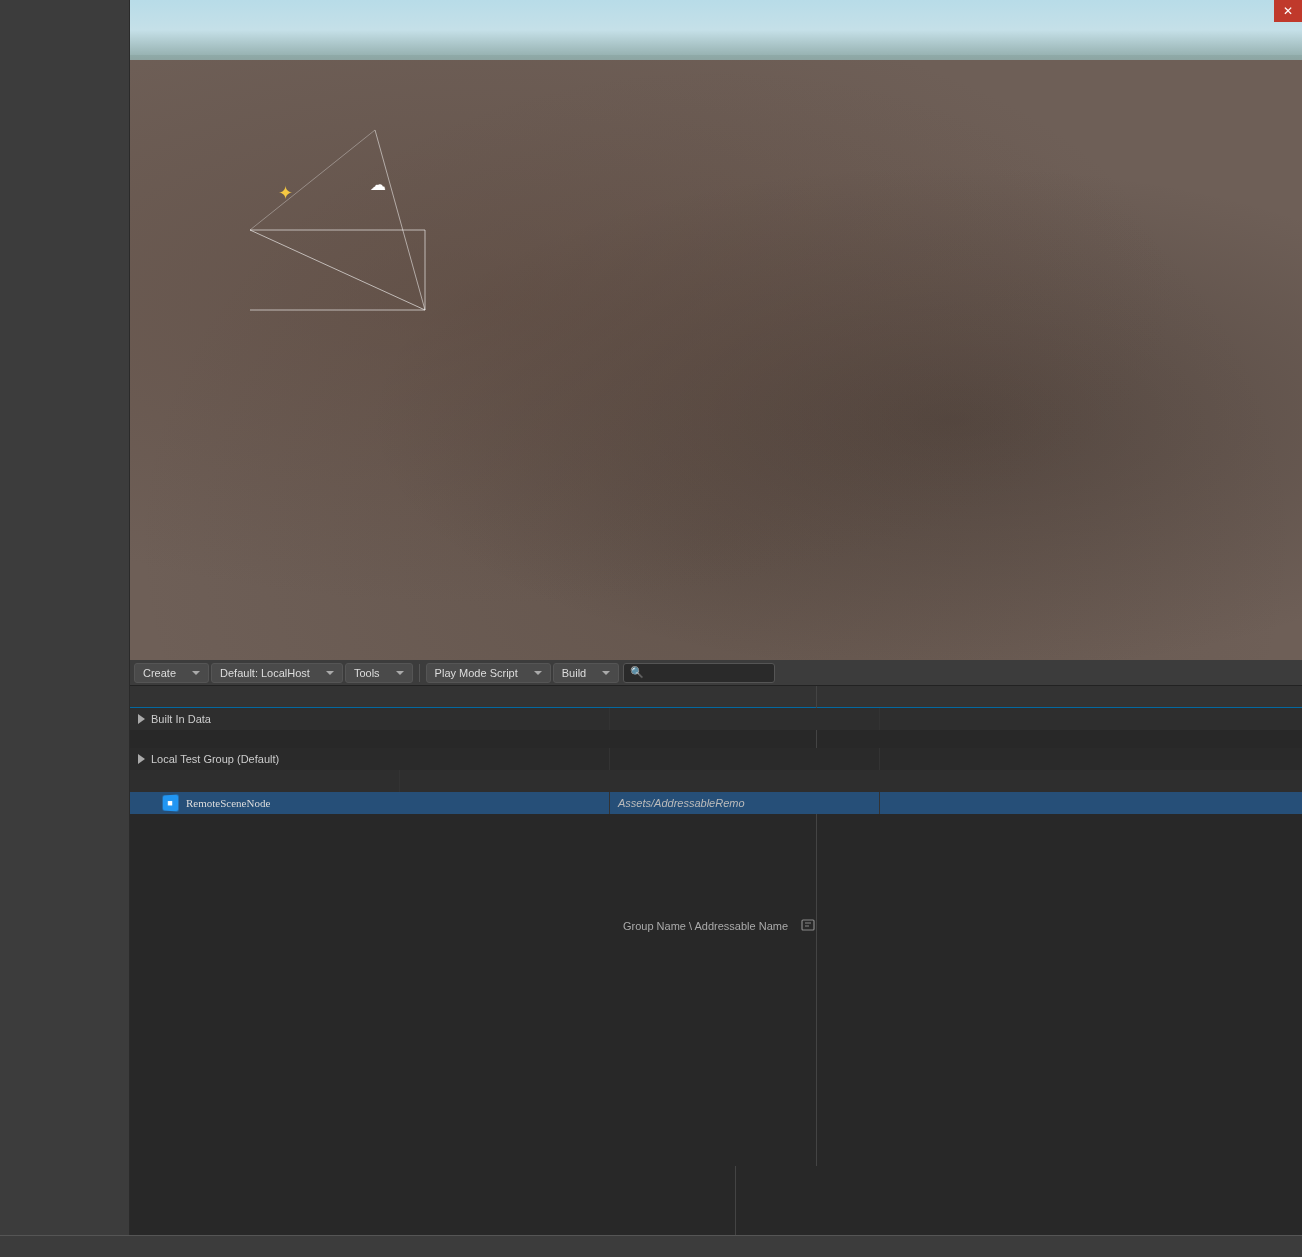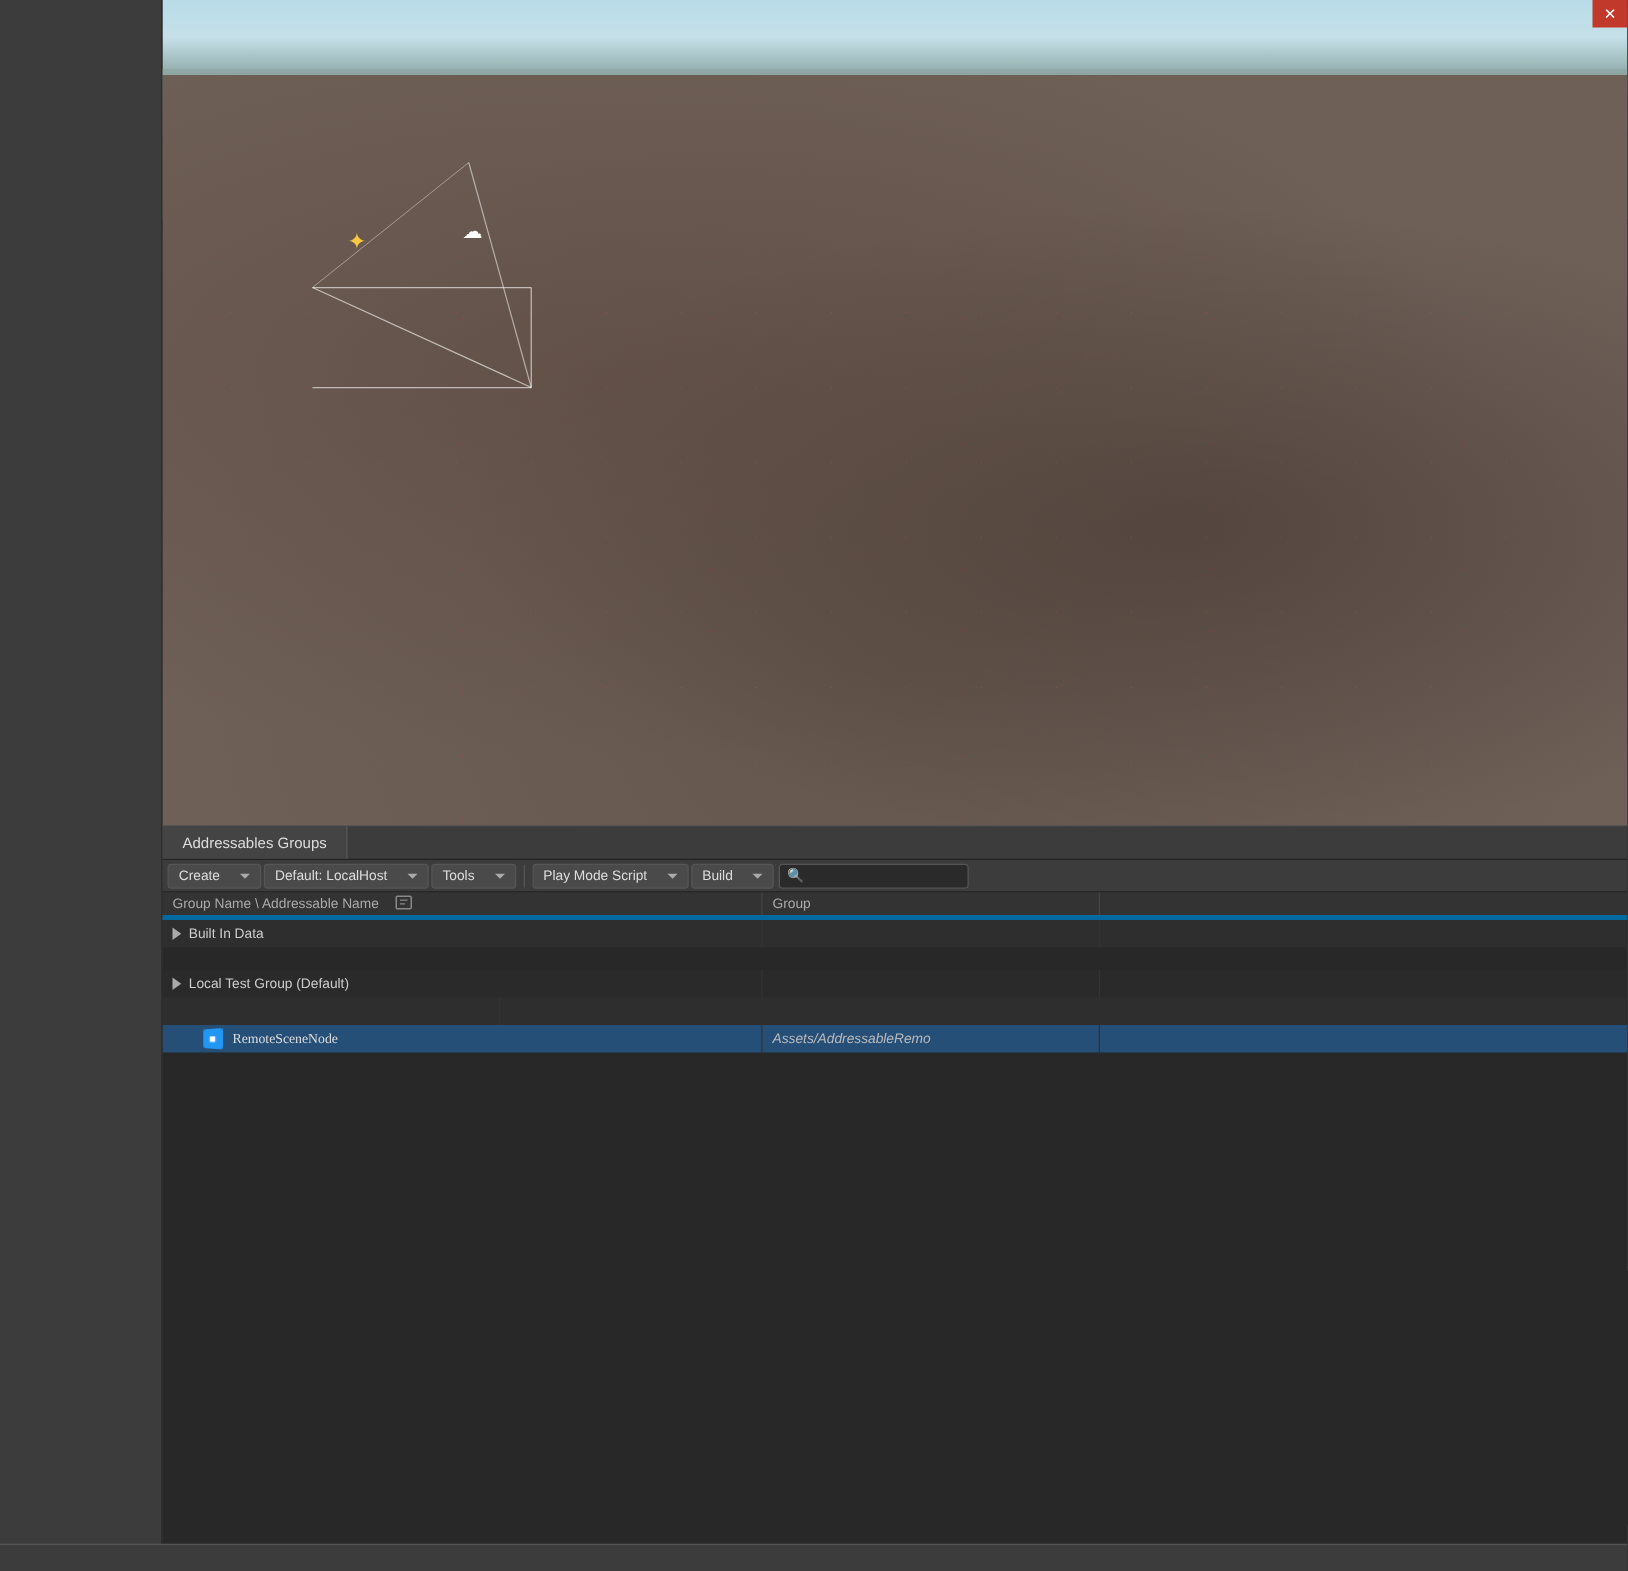--- a/index.html
+++ b/index.html
@@ -207,24 +207,25 @@
       border-top: 4px solid #aaa;
       margin-left: 2px;
     }
 
     
     .col-header {
       display: flex;
       align-items: center;
       height: 22px;
       background: #333;
-      border-bottom: 4px solid #0369a1;
+      border-bottom: 1px solid #0369a1;
       font-size: 11px;
       color: #aaa;
       flex-shrink: 0;
+      flex-direction: column;
     }
 
     .col-name {
       flex: 0 0 480px;
       padding-left: 8px;
       border-right: 1px solid #444;
       height: 100%;
       display: flex;
       align-items: center;
       gap: 8px;
@@ -391,23 +392,20 @@
     <span>✦</span>
   </div>
 
   <div class="cloud-icon">
     <span>☁</span>
   </div>
 </div>
 
 <div class="addressables-panel">
 
-  <div class="panel-tab">
-    <div class="panel-tab-item">Addressables Groups</div>
-  </div>
 
   <div class="toolbar">
     <button class="toolbar-btn">
       <span>Create</span>
       <span class="chevron-down"></span>
     </button>
 
     <button class="toolbar-btn">
       <span>Default: LocalHost</span>
       <span class="chevron-down"></span>

